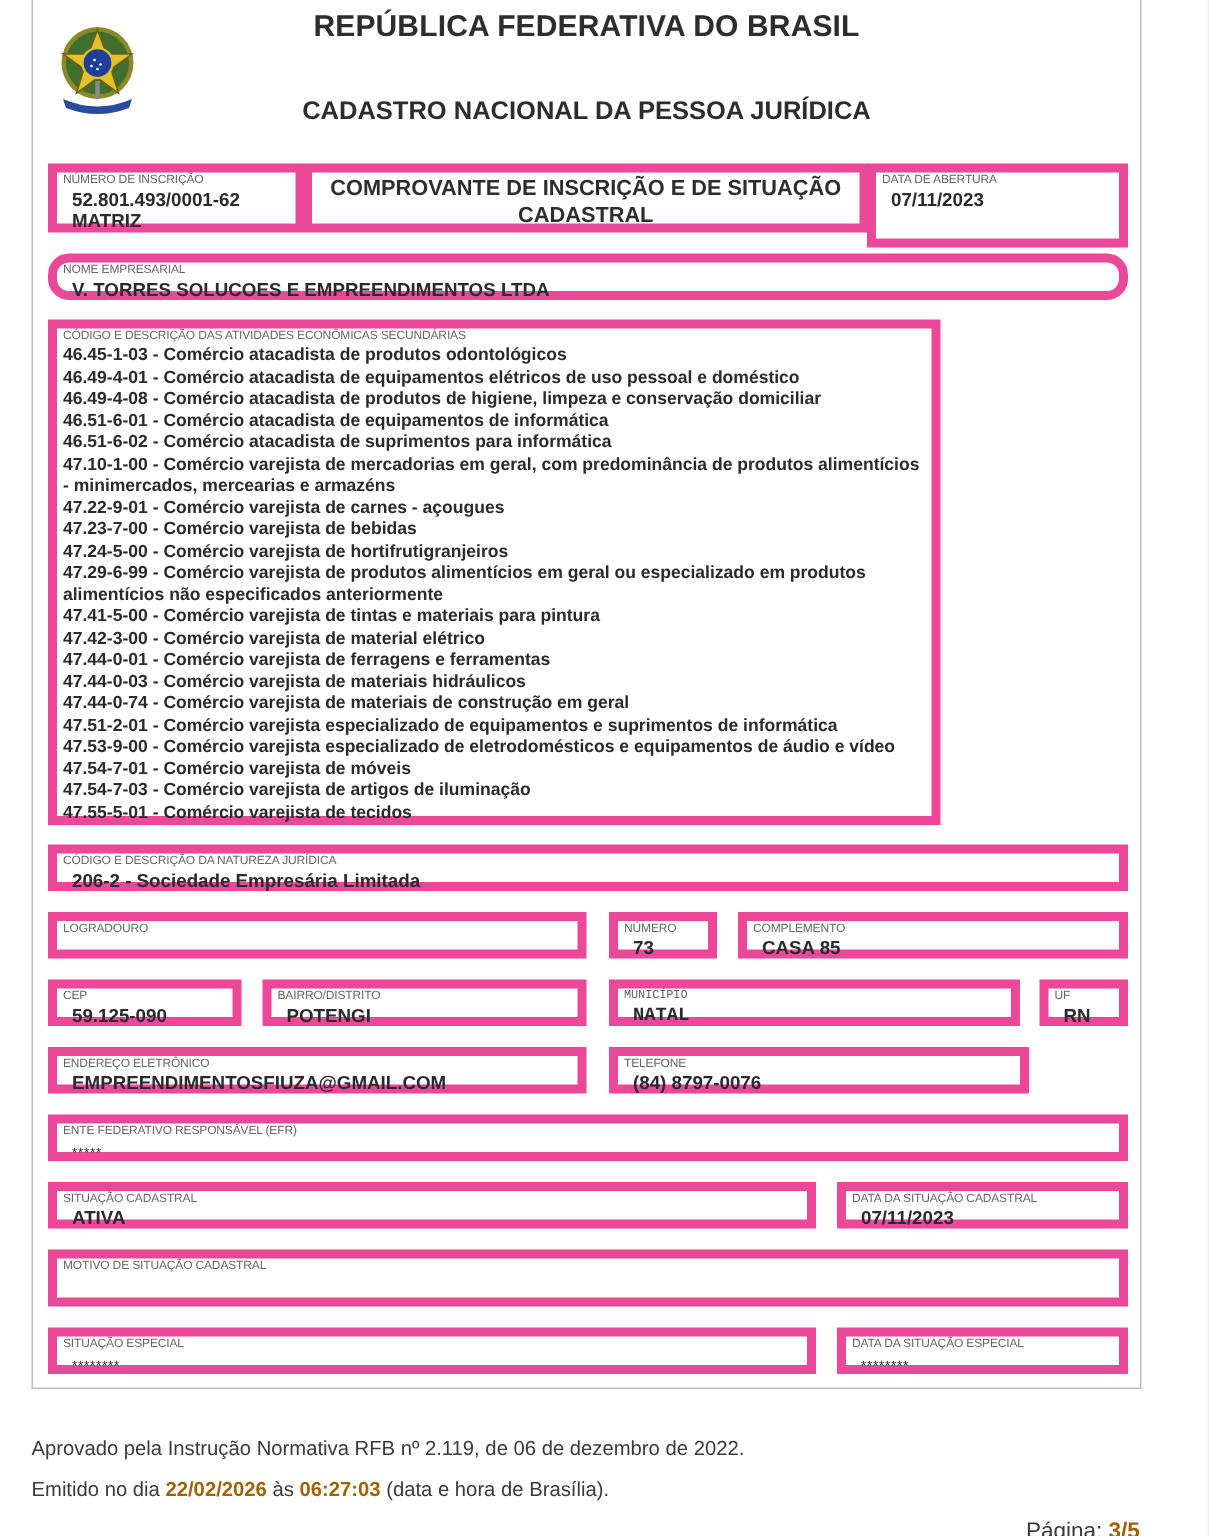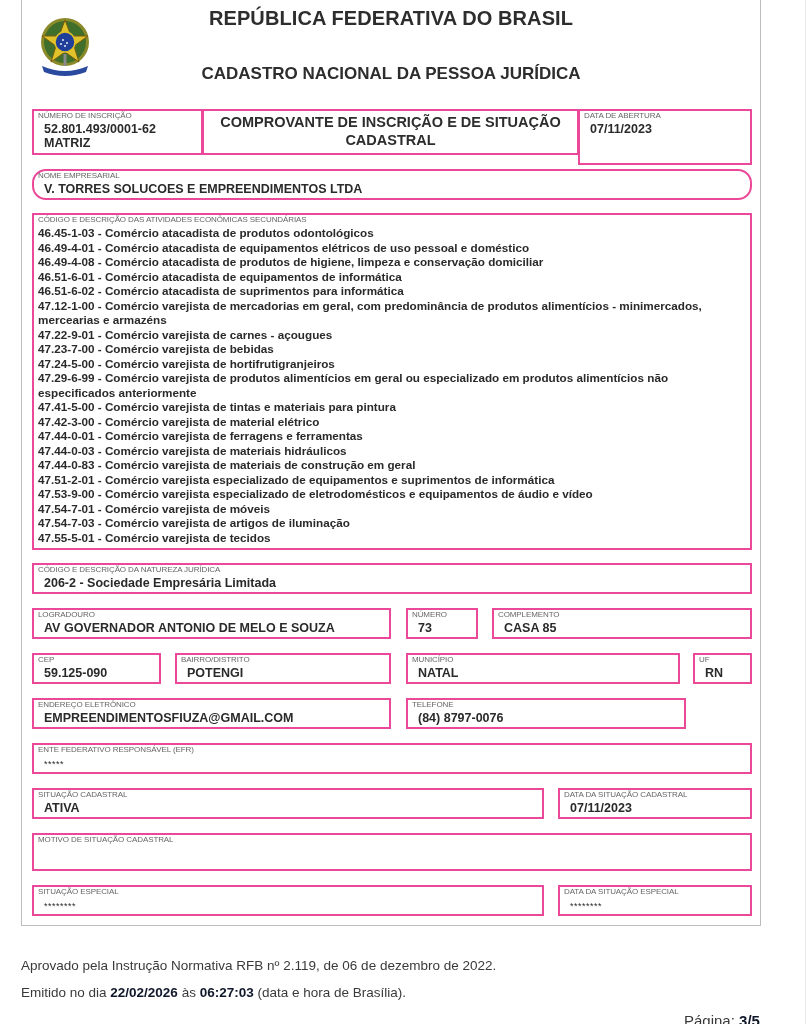--- a/index.html
+++ b/index.html
@@ -18,21 +18,21 @@
   .emblem { position: absolute; left: 36px; top: 16px; width: 58px; height: 62px; }
   .title-1 {
     position: absolute; left: 0; top: 7px; width: 782px; text-align: center;
     font-size: 20px; font-weight: bold; color: #2d2d2d; letter-spacing: 0.1px;
   }
   .title-2 {
     position: absolute; left: 0; top: 64px; width: 782px; text-align: center;
     font-size: 17px; font-weight: bold; color: #2d2d2d;
   }
   .box {
-    position: absolute; border: 2px solid #ec4899; box-sizing: border-box; background: #fff;
+    position: absolute; border: 6px solid #ec4899; box-sizing: border-box; background: #fff;
   }
   .lbl {
     position: absolute; left: 4px; top: 0px; font-size: 8px; color: #666;
     text-transform: uppercase; white-space: nowrap; letter-spacing: -0.1px;
   }
   .val {
     position: absolute; left: 10px; top: 11px; font-size: 12.5px; font-weight: bold; color: #2a2a2a;
     white-space: nowrap; line-height: 14px;
   }
   .masked { font-size: 9px; font-weight: normal; letter-spacing: 0.5px; top: 12px; }
@@ -43,21 +43,21 @@
   .act-list { position: absolute; left: 4px; top: 11px; right: 3px; }
   .act {
     font-size: 11.7px; font-weight: bold; color: #2a2a2a; line-height: 14.5px;
   }
   .footer-1 {
     position: absolute; left: 21px; top: 958px; font-size: 13.5px; color: #3a3a3a;
   }
   .footer-2 {
     position: absolute; left: 21px; top: 985px; font-size: 13.5px; color: #3a3a3a;
   }
-  .footer-2 b, .footer-page b { color: #0f172a; }
+  .footer-2 b, .footer-page b { color: #a16207; }
   .footer-page {
     position: absolute; left: 684px; top: 1012px; font-size: 15px; color: #3a3a3a;
   }
 </style>
 </head>
 <body>
 
 <div class="page-frame"></div>
 <div class="right-gutter"></div>
 
@@ -91,73 +91,72 @@
 <div class="box" style="left:578px; top:109px; width:174px; height:56px;">
   <span class="lbl">DATA DE ABERTURA</span>
   <span class="val">07/11/2023</span>
 </div>
 
 <div class="box" style="left:32px; top:169px; width:720px; height:31px;border-radius:14px;">
   <span class="lbl">NOME EMPRESARIAL</span>
   <span class="val">V. TORRES SOLUCOES E EMPREENDIMENTOS LTDA</span>
 </div>
 
-<div class="box" style="left:32px; top:213px; width:720px; height:337px;">
+<div class="box" style="left:32px; top:213px; width:595px; height:337px;">
   <span class="lbl">CÓDIGO E DESCRIÇÃO DAS ATIVIDADES ECONÔMICAS SECUNDÁRIAS</span>
   <div class="act-list" id="act-list">
       <div class="act">46.45-1-03 - Comércio atacadista de produtos odontológicos</div>
       <div class="act">46.49-4-01 - Comércio atacadista de equipamentos elétricos de uso pessoal e doméstico</div>
       <div class="act">46.49-4-08 - Comércio atacadista de produtos de higiene, limpeza e conservação domiciliar</div>
       <div class="act">46.51-6-01 - Comércio atacadista de equipamentos de informática</div>
       <div class="act">46.51-6-02 - Comércio atacadista de suprimentos para informática</div>
-      <div class="act">47.12-1-00 - Comércio varejista de mercadorias em geral, com predominância de produtos alimentícios - minimercados, mercearias e armazéns</div>
+      <div class="act">47.10-1-00 - Comércio varejista de mercadorias em geral, com predominância de produtos alimentícios - minimercados, mercearias e armazéns</div>
       <div class="act">47.22-9-01 - Comércio varejista de carnes - açougues</div>
       <div class="act">47.23-7-00 - Comércio varejista de bebidas</div>
       <div class="act">47.24-5-00 - Comércio varejista de hortifrutigranjeiros</div>
       <div class="act">47.29-6-99 - Comércio varejista de produtos alimentícios em geral ou especializado em produtos alimentícios não especificados anteriormente</div>
       <div class="act">47.41-5-00 - Comércio varejista de tintas e materiais para pintura</div>
       <div class="act">47.42-3-00 - Comércio varejista de material elétrico</div>
       <div class="act">47.44-0-01 - Comércio varejista de ferragens e ferramentas</div>
       <div class="act">47.44-0-03 - Comércio varejista de materiais hidráulicos</div>
-      <div class="act">47.44-0-83 - Comércio varejista de materiais de construção em geral</div>
+      <div class="act">47.44-0-74 - Comércio varejista de materiais de construção em geral</div>
       <div class="act">47.51-2-01 - Comércio varejista especializado de equipamentos e suprimentos de informática</div>
       <div class="act">47.53-9-00 - Comércio varejista especializado de eletrodomésticos e equipamentos de áudio e vídeo</div>
       <div class="act">47.54-7-01 - Comércio varejista de móveis</div>
       <div class="act">47.54-7-03 - Comércio varejista de artigos de iluminação</div>
       <div class="act">47.55-5-01 - Comércio varejista de tecidos</div>
     </div>
 </div>
 
 <div class="box" style="left:32px; top:563px; width:720px; height:31px;">
   <span class="lbl">CÓDIGO E DESCRIÇÃO DA NATUREZA JURÍDICA</span>
   <span class="val">206-2 - Sociedade Empresária Limitada</span>
 </div>
 
 <div class="box" style="left:32px; top:608px; width:359px; height:31px;">
   <span class="lbl">LOGRADOURO</span>
-  <span class="val">AV GOVERNADOR ANTONIO DE MELO E SOUZA</span>
 </div>
 <div class="box" style="left:406px; top:608px; width:72px; height:31px;">
   <span class="lbl">NÚMERO</span>
   <span class="val">73</span>
 </div>
 <div class="box" style="left:492px; top:608px; width:260px; height:31px;">
   <span class="lbl">COMPLEMENTO</span>
   <span class="val">CASA 85</span>
 </div>
 
 <div class="box" style="left:32px; top:653px; width:129px; height:31px;">
   <span class="lbl">CEP</span>
   <span class="val">59.125-090</span>
 </div>
 <div class="box" style="left:175px; top:653px; width:216px; height:31px;">
   <span class="lbl">BAIRRO/DISTRITO</span>
   <span class="val">POTENGI</span>
 </div>
-<div class="box" style="left:406px; top:653px; width:274px; height:31px;">
+<div class="box" style="left:406px; top:653px; width:274px; height:31px;font-family:Liberation Mono, monospace;">
   <span class="lbl">MUNICÍPIO</span>
   <span class="val">NATAL</span>
 </div>
 <div class="box" style="left:693px; top:653px; width:59px; height:31px;">
   <span class="lbl">UF</span>
   <span class="val">RN</span>
 </div>
 
 <div class="box" style="left:32px; top:698px; width:359px; height:31px;">
   <span class="lbl">ENDEREÇO ELETRÔNICO</span>

